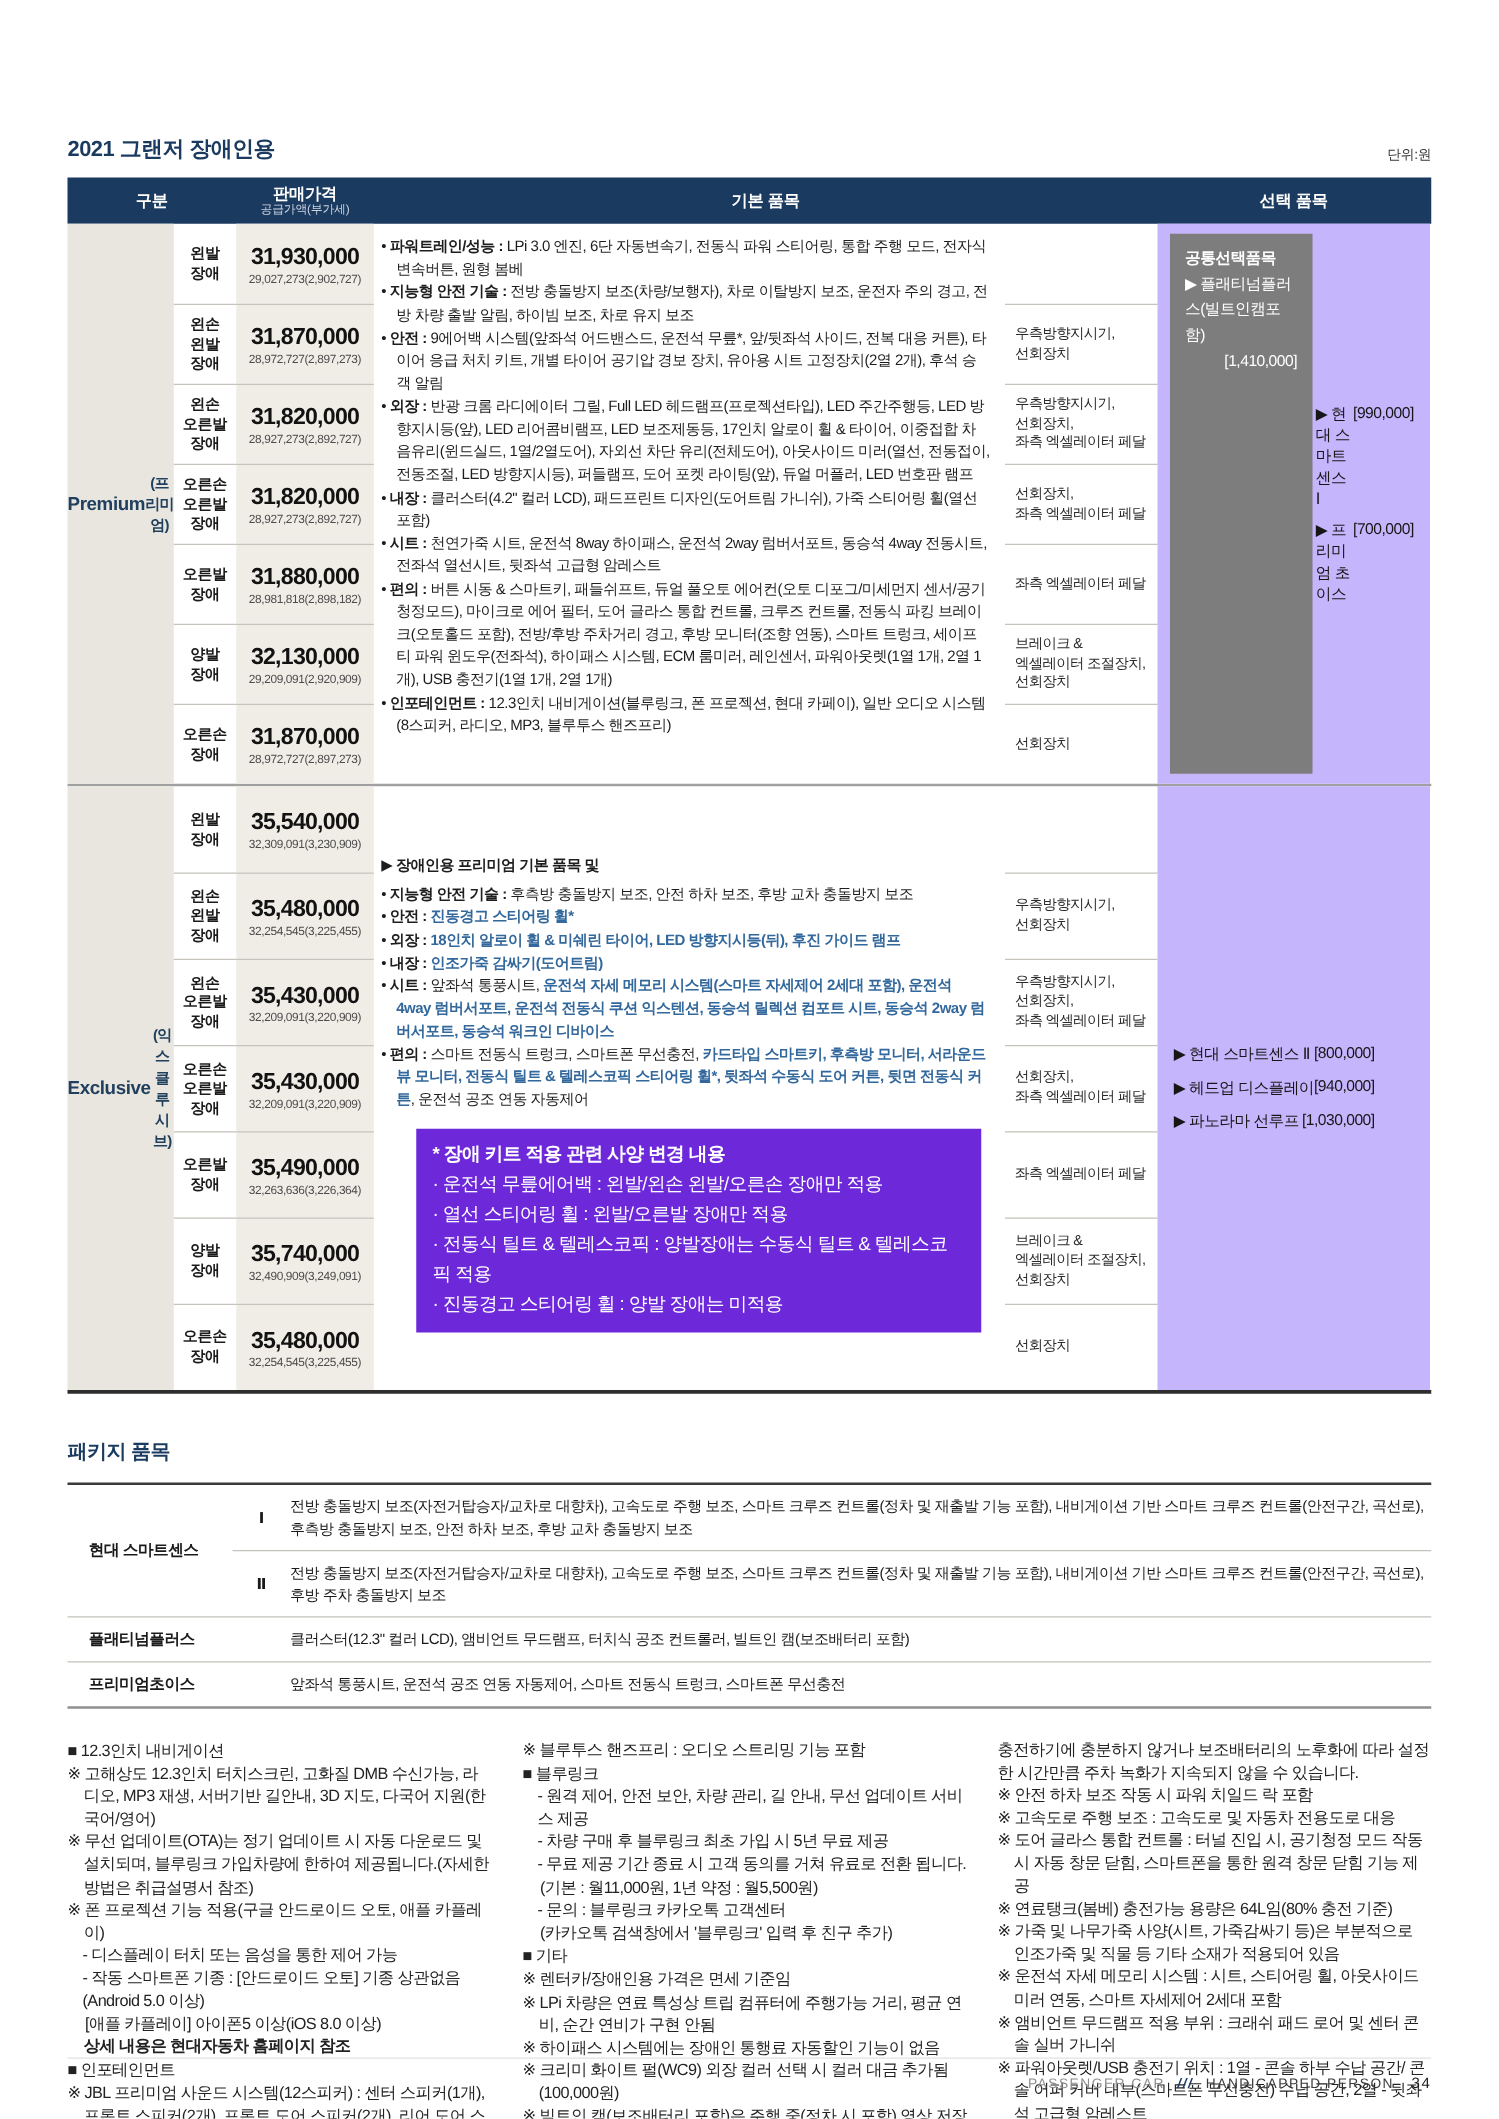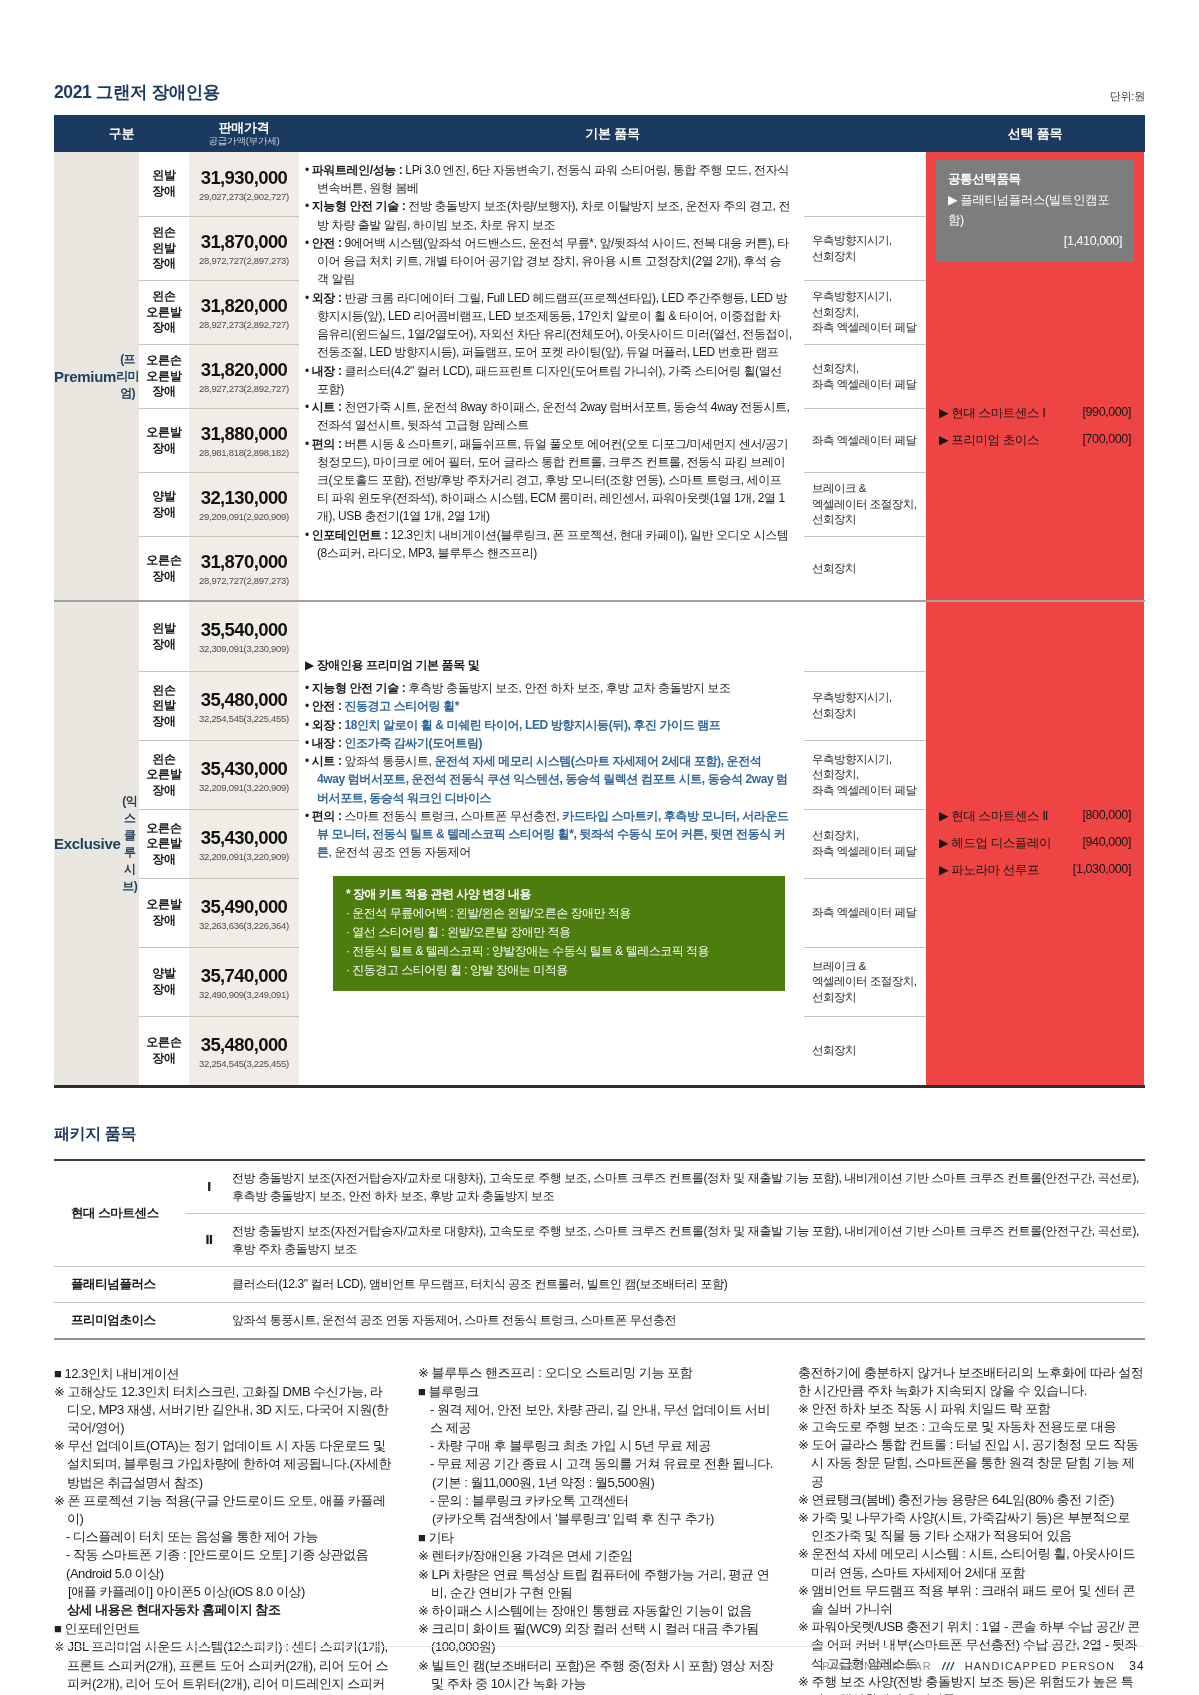--- a/index.html
+++ b/index.html
@@ -3,21 +3,21 @@
 <meta charset="utf-8">
 <style>
   * { box-sizing: border-box; margin: 0; padding: 0; }
   html,body { background:#fff; }
   body {
     width: 1199px; height: 1695px; margin: 0 auto; position: relative;
     font-family: "Liberation Sans", "DejaVu Sans", sans-serif;
     color: #1a1a1a; overflow: hidden; letter-spacing: -0.2px;
   }
   .page { padding: 0 54px; }
-  .title-row { display:flex; justify-content:space-between; align-items:flex-end; padding-top:80px; margin-bottom:11px; }
+  .title-row { display:flex; justify-content:space-between; align-items:flex-end; padding-top:107px; margin-bottom:11px; }
   .doc-title { font-size:17.5px; font-weight:bold; color:#1b3a5f; letter-spacing:-0.4px; }
   .unit-note { font-size:11px; color:#333; }
 
   .main-table { border-bottom:3px solid #2e2e2e; }
   .table-header, .group-grid { display:grid; grid-template-columns:85px 50px 110px 505px 122px 218px; }
   .table-header { background:#1b3a5f; color:#fff; min-height:37px; align-items:center; padding:4px 0; }
   .th { text-align:center; font-weight:bold; font-size:13px; }
   .th-category { grid-column:1 / 3; }
   .th-price { grid-column:3; line-height:1.15; }
   .th-price .sub { display:block; font-size:9.5px; font-weight:normal; color:#ccd5e2; }
@@ -38,24 +38,24 @@
   .equip-cell { grid-column:5; display:flex; align-items:center; font-size:11.5px; line-height:1.35; white-space:pre-line; padding:6px 0 6px 8px; color:#2a2a2a; letter-spacing:-0.5px; }
   .sep { border-top:1px solid #c6c2bc; }
 
   .basic-cell { grid-column:4; padding:9px 12px 9px 6px; font-size:12px; line-height:1.52; color:#1d1d1d; }
   .basic-exclusive { padding-top:54px; }
   .basic-item { padding-left:12px; text-indent:-12px; letter-spacing:-0.4px; }
   .basic-item .lbl { font-weight:bold; }
   .seg-blue { color:#33689c; font-weight:bold; }
   .basic-intro { font-weight:bold; margin-bottom:5px; letter-spacing:-0.4px; }
 
-  .spec-box { background:#4d7c0f; color:#fff; margin:14px 0 0 28px; width:452px; padding:9px 13px 10px; font-size:12px; line-height:1.6; letter-spacing:-0.5px; }
+  .spec-box { background:#6d28d9; color:#fff; margin:14px 0 0 28px; width:452px; padding:9px 13px 10px; font-size:15px; line-height:1.6; letter-spacing:-0.5px; }
   .spec-box .sb-title { font-weight:bold; }
 
-  .options-cell { grid-column:6; background:#ef4444; display:flex; flex-direction:column; padding:8px 10px; }
+  .options-cell { grid-column:6; background:#c4b5fd; display:flex; flex-direction:row; padding:8px 10px; }
   .common-box { background:#7d7d7d; color:#fff; padding:9px 12px 10px; font-size:12.5px; line-height:1.65; letter-spacing:-0.4px; }
   .common-box .cb-title { font-weight:bold; }
   .cb-price { text-align:right; }
   .options-list { margin:auto 0; display:flex; flex-direction:column; gap:10px; padding:0 3px; }
   .option-row { display:flex; justify-content:space-between; font-size:12.5px; color:#161616; letter-spacing:-0.4px; }
 
   .section-title { color:#1b3a5f; font-weight:bold; font-size:16px; margin:36px 0 14px; letter-spacing:-0.4px; }
   .package-grid { display:grid; grid-template-columns:132px 46px 1fr; border-top:2px solid #3b3b3b; border-bottom:2px solid #909090; }
   .pk-cell { padding:8px 0; font-size:12px; line-height:1.5; display:flex; align-items:center; letter-spacing:-0.4px; }
   .pk-label { font-weight:bold; font-size:12.5px; padding-left:17px; }

